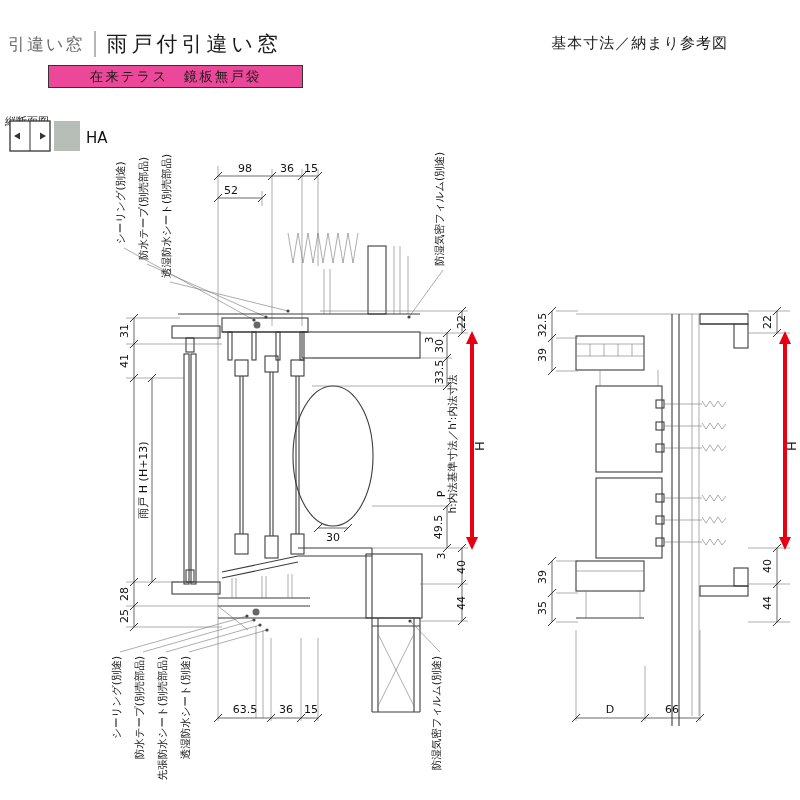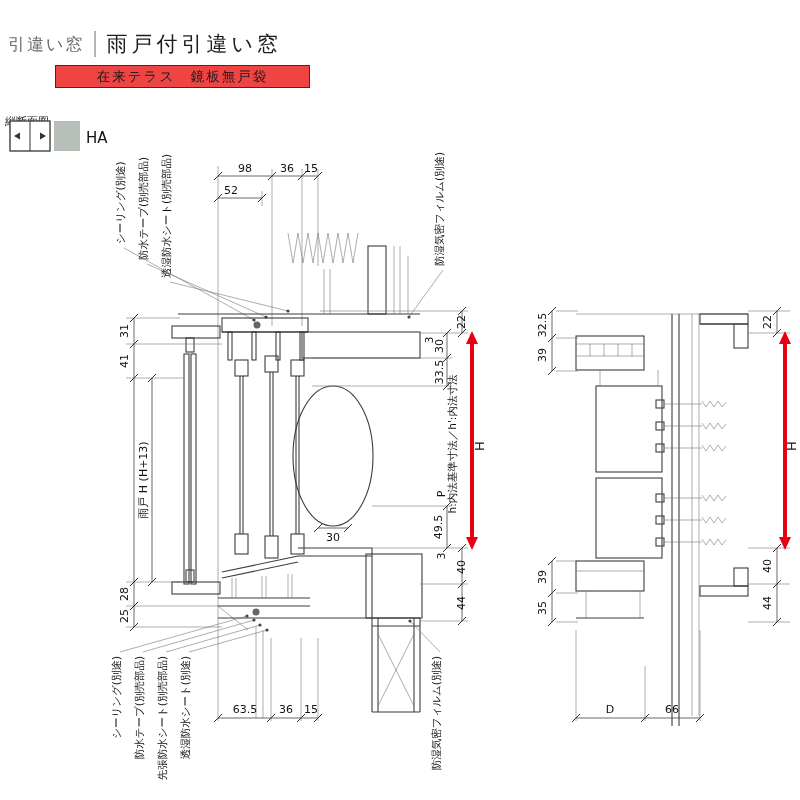--- a/index.html
+++ b/index.html
@@ -2,41 +2,42 @@
 <html><head>
 <meta charset="utf-8">
 <style>
   html,body{margin:0;padding:0;background:#fff;width:800px;height:800px;overflow:hidden;}
   .page{position:relative;width:736px;height:800px;font-family:"DejaVu Sans","Liberation Sans",sans-serif;color:#1a1a1a;margin-top:26px;}
   .hdr{position:absolute;left:8px;top:4px;display:flex;align-items:center;gap:10px;}
   .cat{font-size:17px;color:#6b6b6b;letter-spacing:2px;}
   .sep{display:inline-block;width:0;height:26px;border-left:2px solid #b5b5b5;}
   .ttl{font-size:21px;color:#1c1c1c;letter-spacing:4px;font-weight:500;}
   .note{position:absolute;right:8px;top:8px;font-size:15px;letter-spacing:1px;color:#1c1c1c;}
-  .spec{position:absolute;left:55px;top:39px;width:253px;height:21px;border:1px solid #333;
-        display:flex;align-items:center;justify-content:center;font-size:13.5px;letter-spacing:2px;background:#ef4444;}
+  .spec{position:absolute;left:48px;top:39px;width:253px;height:21px;border:1px solid #333;
+        display:flex;align-items:center;justify-content:center;font-size:13.5px;letter-spacing:2px;background:#ec4899;}
   .view{position:absolute;left:5px;top:88px;font-size:11px;color:#222;}
   svg{position:absolute;left:0;top:0;}
   svg text{font-family:"DejaVu Sans","Liberation Sans",sans-serif;font-size:11px;fill:#111;}
   .sm{font-size:10.5px;}
   .mid{text-anchor:middle;}
   .ln{stroke:#3c3c3c;stroke-width:1.1;fill:none;}
   .tn{stroke:#767676;stroke-width:0.6;fill:none;}
   .dm{stroke:#444;stroke-width:0.8;fill:none;}
 </style>
 </head>
 <body>
 
 <div class="page">
 
   <div class="hdr">
     <span class="cat">引違い窓</span>
     <span class="sep"></span>
     <span class="ttl">雨戸付引違い窓</span>
   </div>
+  <div class="note">基本寸法／納まり参考図</div>
   <div class="spec">在来テラス　鏡板無戸袋</div>
   <div class="view">縦断面図</div>
 
   <svg width="800" height="800" viewBox="0 0 800 800">
     <defs>
       <g id="tk">
           <line x1="-4" y1="4" x2="4" y2="-4" stroke="#333" stroke-width="1"></line>
         </g>
       <pattern id="h1" width="6" height="6" patternUnits="userSpaceOnUse">
         <path d="M-1,1 l2,-2 M0,6 l6,-6 M5,7 l2,-2" stroke="#8a8a8a" stroke-width="0.8" fill="none"></path>

